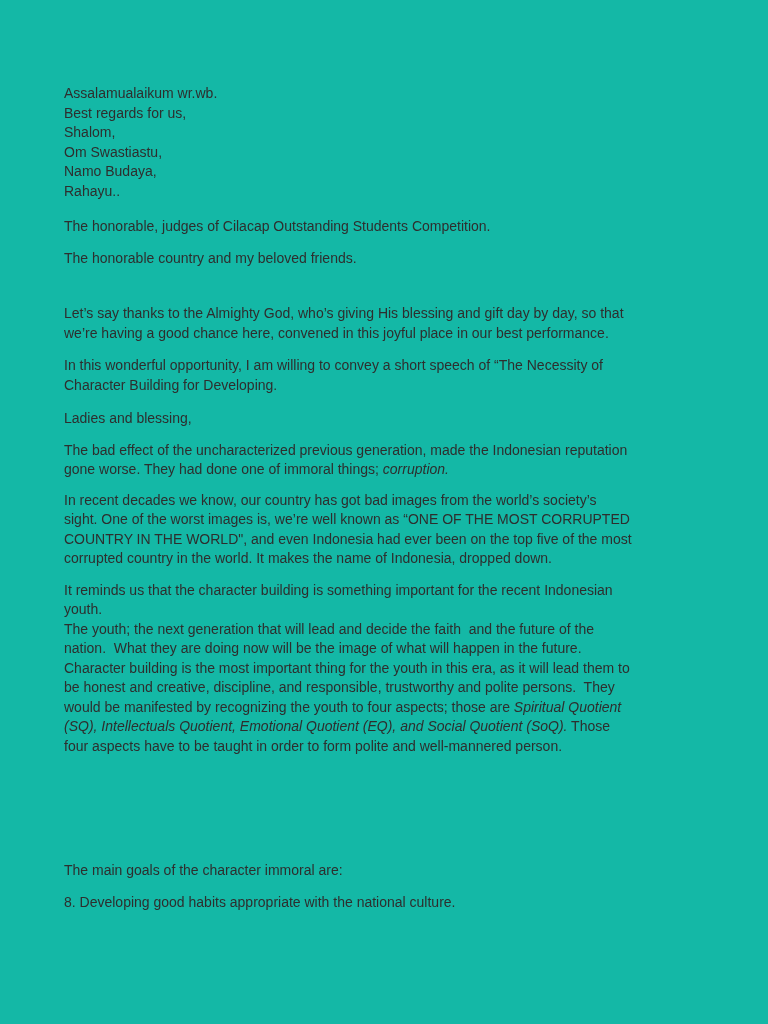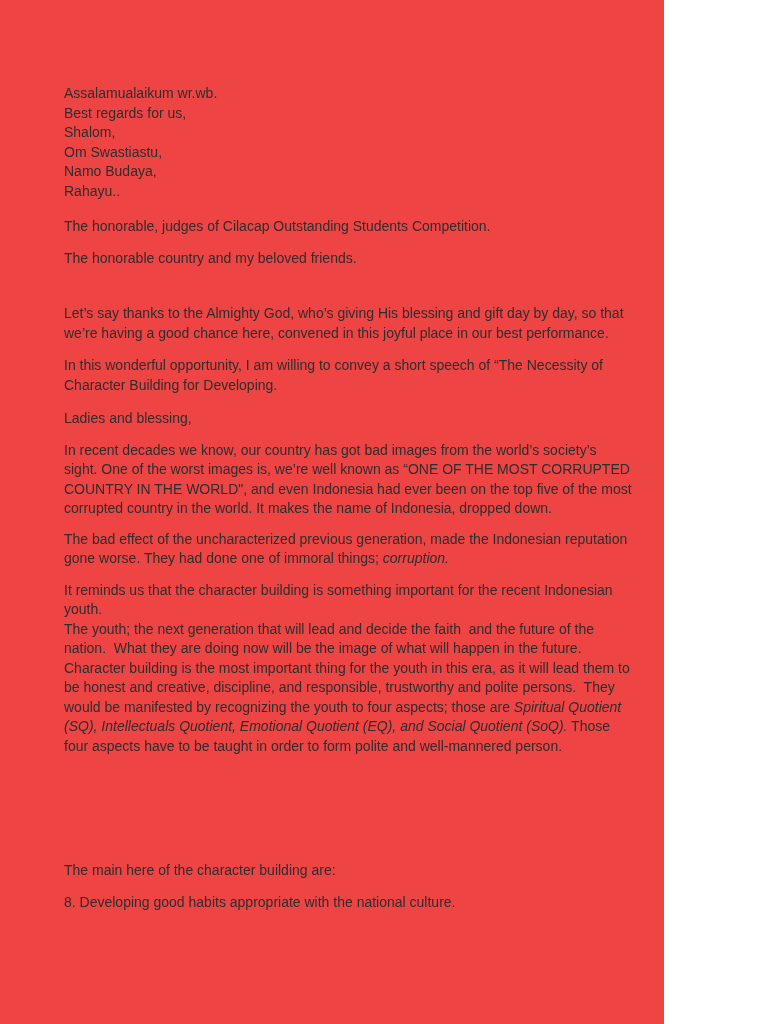--- a/index.html
+++ b/index.html
@@ -2,23 +2,23 @@
 <html><head>
 <meta charset="utf-8">
 <style>
   html, body {
     margin: 0;
     padding: 0;
     background: #ffffff;
   }
   .page {
     position: relative;
-    width: 664px;
+    width: 768px;
     height: 1024px;
-    background: #ef4444;
+    background: #14b8a6;
     overflow: hidden;
     font-family: "Liberation Sans", "DejaVu Sans", sans-serif;
   }
   .content {
     position: absolute;
     left: 64px;
     top: 84px;
     width: 660px;
     color: #2e2e2e;
     font-size: 14px;
@@ -55,31 +55,31 @@
 Om Swastiastu,
 Namo Budaya,
 Rahayu..</span></div>
       <div class="para"><span>The honorable, judges of Cilacap Outstanding Students Competition.</span></div>
       <div class="para"><span>The honorable country and my beloved friends.</span></div>
       <div class="para"><span>Let’s say thanks to the Almighty God, who’s giving His blessing and gift day by day, so that
 we’re having a good chance here, convened in this joyful place in our best performance.</span></div>
       <div class="para"><span>In this wonderful opportunity, I am willing to convey a short speech of “The Necessity of
 Character Building for Developing.</span></div>
       <div class="para"><span>Ladies and blessing,</span></div>
+      <div class="para"><span>The bad effect of the uncharacterized previous generation, made the Indonesian reputation
+gone worse. They had done one of immoral things; </span><span class="italic">corruption.</span></div>
       <div class="para"><span>In recent decades we know, our country has got bad images from the world’s society’s
 sight. One of the worst images is, we’re well known as “ONE OF THE MOST CORRUPTED
 COUNTRY IN THE WORLD", and even Indonesia had ever been on the top five of the most
 corrupted country in the world. It makes the name of Indonesia, dropped down.</span></div>
-      <div class="para"><span>The bad effect of the uncharacterized previous generation, made the Indonesian reputation
-gone worse. They had done one of immoral things; </span><span class="italic">corruption.</span></div>
       <div class="para"><span>It reminds us that the character building is something important for the recent Indonesian
 youth.</span></div>
       <div class="para"><span>The youth; the next generation that will lead and decide the faith  and the future of the
 nation.  What they are doing now will be the image of what will happen in the future.</span></div>
       <div class="para"><span>Character building is the most important thing for the youth in this era, as it will lead them to
 be honest and creative, discipline, and responsible, trustworthy and polite persons.  They
 would be manifested by recognizing the youth to four aspects; those are </span><span class="italic">Spiritual Quotient
 (SQ), Intellectuals Quotient, Emotional Quotient (EQ), and Social Quotient (SoQ).</span><span> Those
 four aspects have to be taught in order to form polite and well-mannered person.</span></div>
-      <div class="para"><span>The main here of the character building are:</span></div>
+      <div class="para"><span>The main goals of the character immoral are:</span></div>
       <div class="para"><span>8. Developing good habits appropriate with the national culture.</span></div>
     </div>
 </div>
 
 </body></html>

